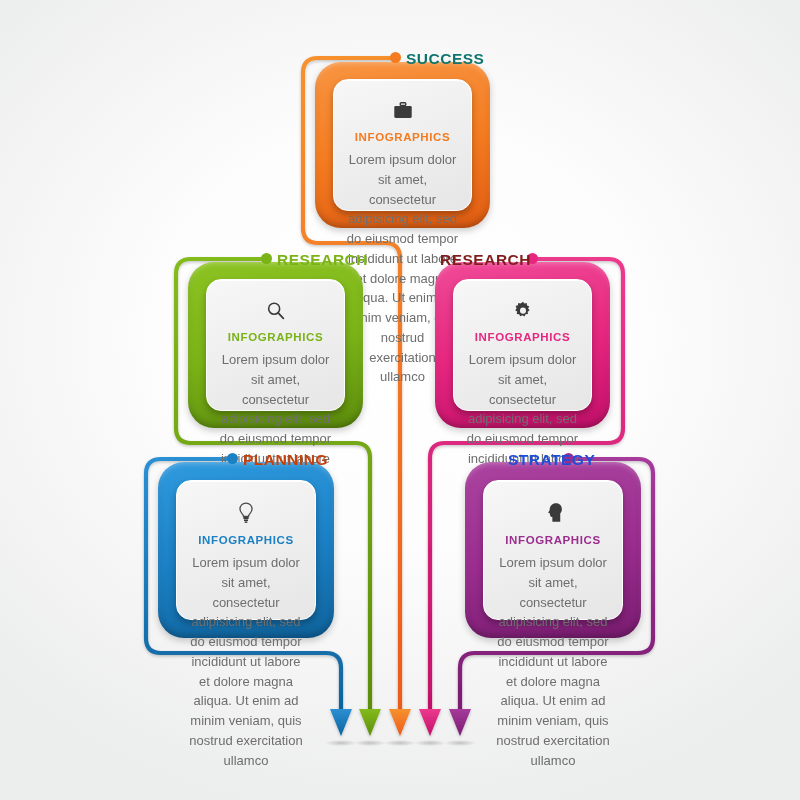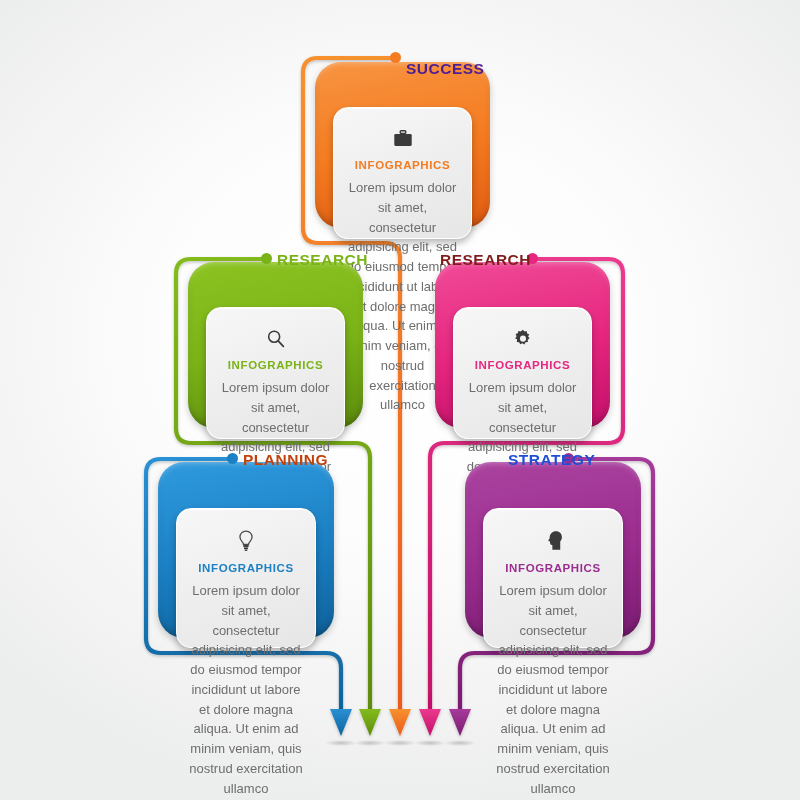--- a/index.html
+++ b/index.html
@@ -32,21 +32,20 @@
   
   .panel{
     position:absolute;
     border-radius:15px;
     background:linear-gradient(160deg,#f7f7f7 0%,#efefef 45%,#e6e6e6 100%);
     box-shadow:0 4px 7px rgba(0,0,0,.28), inset 0 1px 0 rgba(255,255,255,.95);
     border:1px solid #ffffff;
     box-sizing:border-box;
     display:flex;flex-direction:column;align-items:center;
     padding:16px 12px 28px;
-    margin-top:28px;
   }
   .panel .ico{height:34px;display:flex;align-items:center;justify-content:center;margin-top:4px;}
   .panel .ico svg{display:block;}
   .panel .headline{
     font-weight:bold;font-size:11.5px;letter-spacing:.6px;
     margin-top:9px;text-align:center;
   }
   .panel .body{
     font-size:13px;line-height:1.52;color:#6e6e6e;text-align:center;
     margin-top:7px;max-width:150px;
@@ -133,21 +132,21 @@
         <svg width="22" height="22" viewBox="0 0 24 24" aria-hidden="true">
           <rect x="9" y="3" width="6" height="3" rx="1" fill="none" stroke="#3a3a3a" stroke-width="1.6"></rect>
           <rect x="2.5" y="6.5" width="19" height="13" rx="1.4" fill="#3a3a3a"></rect>
         </svg>
       </span>
       <div class="headline" style="color:#f47b20;">INFOGRAPHICS</div>
       <div class="body">Lorem ipsum dolor sit amet, consectetur adipisicing elit, sed do eiusmod tempor incididunt ut labore et dolore magna aliqua. Ut enim ad minim veniam, quis nostrud exercitation ullamco</div>
     </div>
   </div>
   <div class="dot" style="left:390px;top:52px;background:#f47b20;"></div>
-  <div class="tag" style="left:406px;top:50px;color:#4c1d95;margin-top:10px;">SUCCESS</div>
+  <div class="tag" style="left:406px;top:50px;color:#0f766e;">SUCCESS</div>
 
   <div class="node" style="left:188px;top:262px;width:175px;height:166px;">
     <div class="shell" style="width:175px;height:166px;background:linear-gradient(170deg,#8cc322 0%,#7ab317 52%,#5d8c0d 100%);"></div>
     <div class="panel" style="left:18px;top:17px;width:139px;height:132px;">
       <span class="ico">
         <svg width="22" height="22" viewBox="0 0 24 24" aria-hidden="true">
           <circle cx="10" cy="9.5" r="6" fill="none" stroke="#3a3a3a" stroke-width="1.7"></circle>
           <line x1="14.4" y1="14" x2="20" y2="20" stroke="#3a3a3a" stroke-width="1.9" stroke-linecap="round"></line>
         </svg>
       </span>

